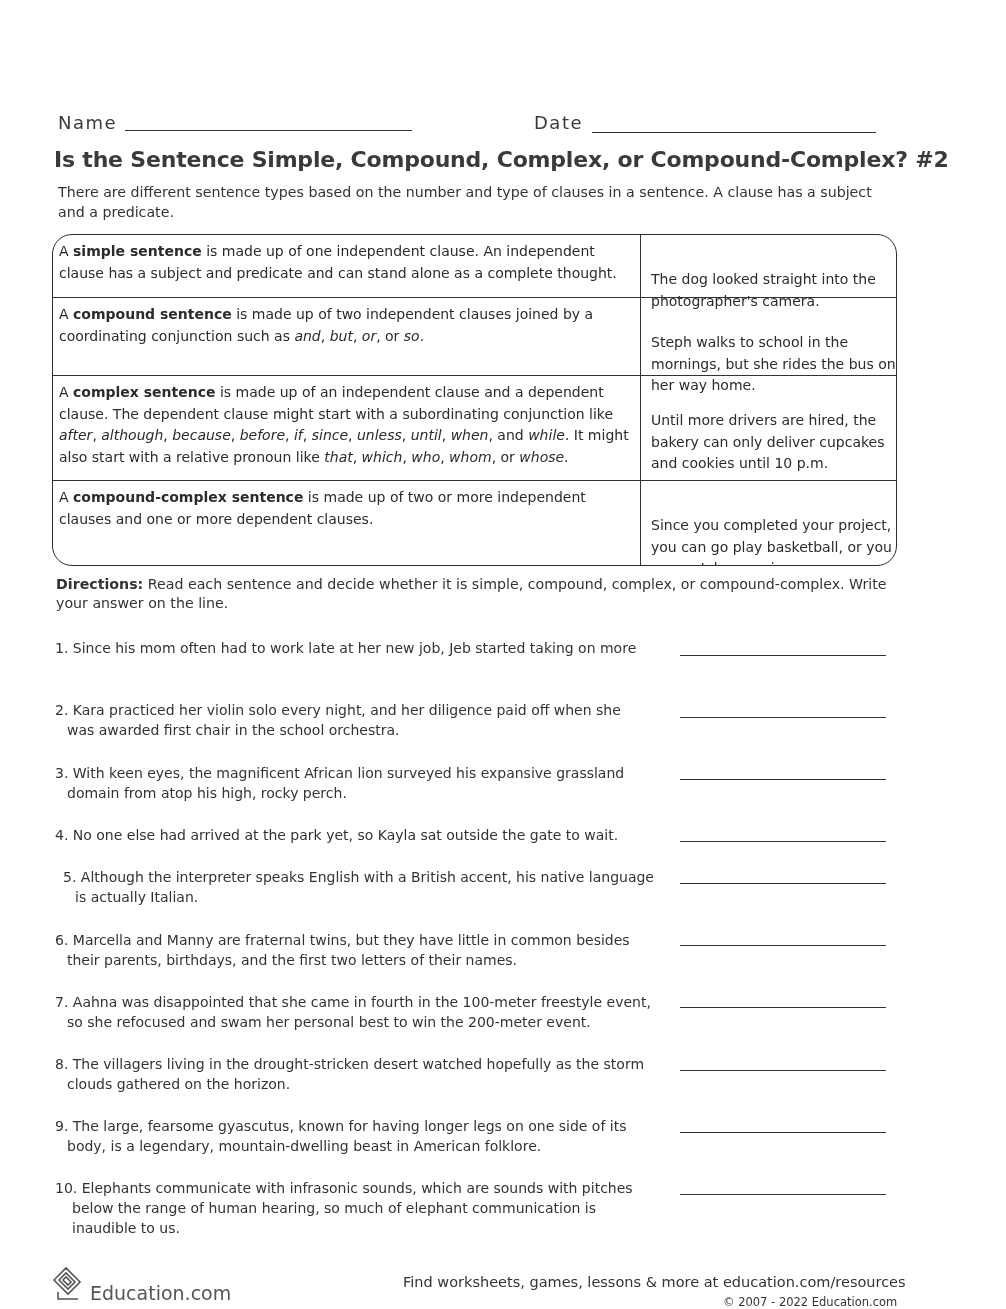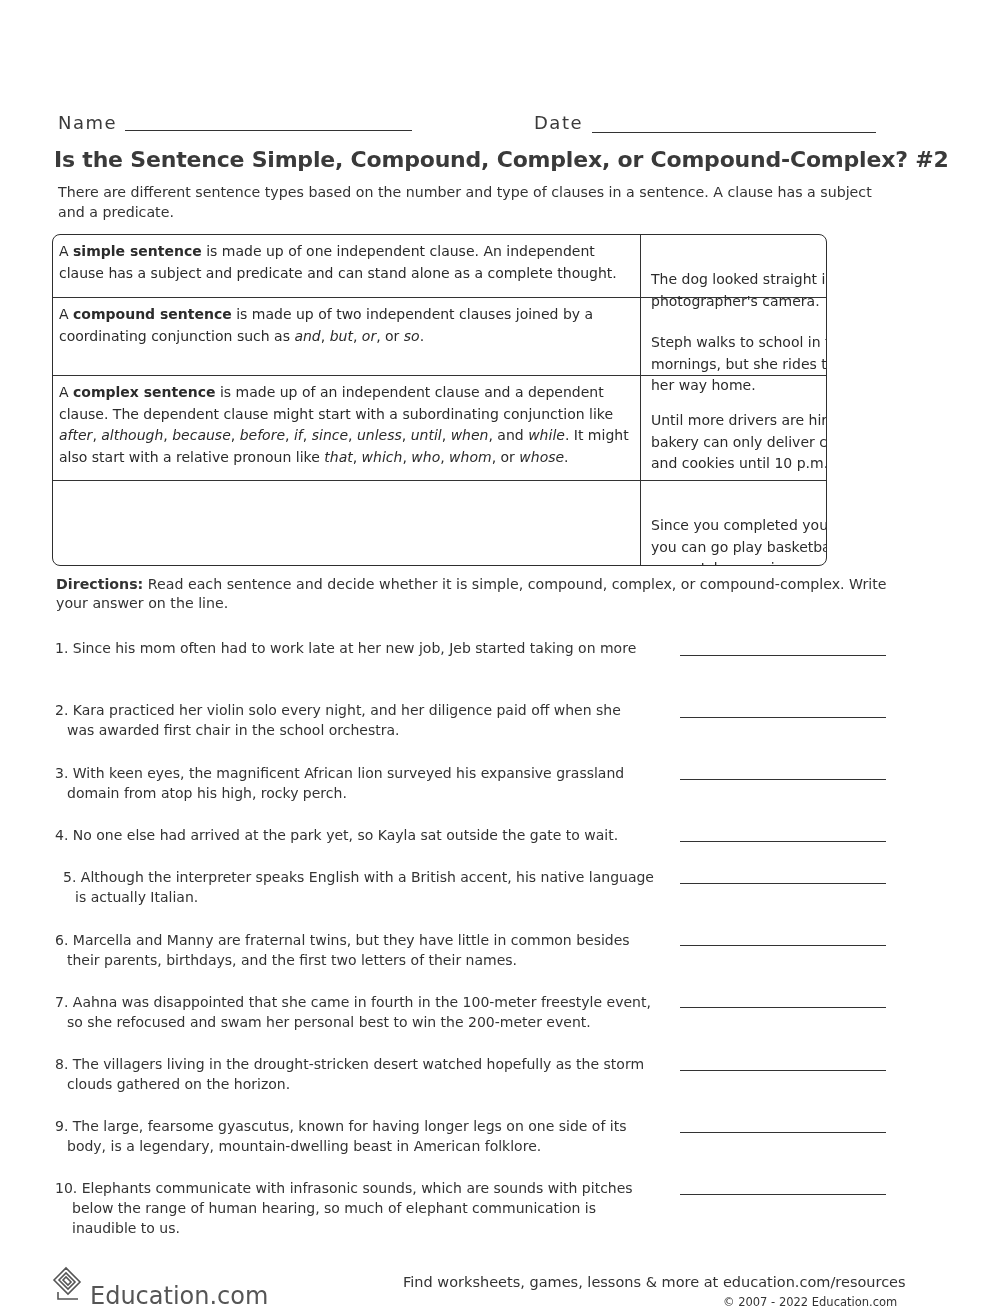--- a/index.html
+++ b/index.html
@@ -6,36 +6,36 @@
     body {
       width: 1006px; height: 1309px; background: #ffffff; position: relative; overflow: hidden;
       font-family: "DejaVu Sans", sans-serif; color: #2a2a2a;
     }
     .abs { position: absolute; }
     .name-row { top: 112px; left: 58px; font-size: 18px; letter-spacing: 1.5px; color: #3a3a3a; }
     .fill-line { position: absolute; border-bottom: 1.5px solid #333; height: 0; }
     .title { top: 147px; left: 54px; font-size: 22px; font-weight: bold; color: #3a3a3a; letter-spacing: -0.2px; white-space: nowrap; }
     .intro { top: 182px; left: 58px; width: 840px; font-size: 14.2px; line-height: 20px; color: #333; }
     .ref-table {
-      top: 234px; left: 52px; width: 775px; height: 332px;
-      border: 1.6px solid #2e2e2e; border-radius: 8px; overflow: hidden; box-sizing: border-box; padding-left: 20px;
+      top: 234px; left: 52px; width: 845px; height: 332px;
+      border: 1.6px solid #2e2e2e; border-radius: 20px; overflow: hidden; box-sizing: border-box; padding-left: 20px;
     }
     .ref-row { position: absolute; left: 0; right: 0; border-top: 1.4px solid #333; }
     .ref-row.first { border-top: none; }
     .ref-def { position: absolute; left: 6px; top: 6px; width: 575px; font-size: 14px; line-height: 21.5px; color: #2b2b2b; }
     .ref-ex { position: absolute; left: 598px; top: 6px; width: 245px; font-size: 14px; line-height: 21.5px; color: #2b2b2b; margin-top: 28px; }
     .col-div { position: absolute; left: 587px; top: 0; bottom: 0; border-left: 1.4px solid #333; }
     .directions { top: 575px; left: 56px; width: 850px; font-size: 14.2px; line-height: 19px; color: #333; }
     .directions b { font-weight: bold; }
     .q { position: absolute; left: 55px; width: 600px; font-size: 14px; line-height: 20px; color: #333; }
     .q .num { display: inline; }
     .q .cont { display: block; padding-left: 12px; }
     .ans-line { position: absolute; left: 680px; width: 206px; border-bottom: 1.4px solid #333; }
     .footer-logo { top: 1262px; left: 48px; }
-    .footer-brand { top: 1282px; left: 90px; font-size: 24px; color: #555; }
+    .footer-brand { top: 1282px; left: 90px; font-size: 19px; color: #555; }
     .footer-find { top: 1274px; left: 403px; font-size: 14.5px; color: #333; }
     .footer-copy { top: 1295px; left: 723px; font-size: 11.5px; color: #333; }
   </style>
 </head>
 <body>
 
 <div class="abs name-row">
   <span>Name</span>
 </div>
 <div class="fill-line" style="top:130px; left:125px; width:287px;"></div>
@@ -59,20 +59,21 @@
     <div class="ref-def"><span>A </span><b>compound sentence</b><span> is made up of two independent clauses joined by a coordinating conjunction such as </span><i>and</i>, <i>but</i>, <i>or</i>, or <i>so</i>.</div>
     <div class="ref-ex">Steph walks to school in the mornings, but she rides the bus on her way home.</div>
   </div>
 
   <div class="ref-row" style="top:140px; height:105px;">
     <div class="ref-def"><span>A </span><b>complex sentence</b><span> is made up of an independent clause and a dependent clause. The dependent clause might start with a subordinating conjunction like </span><i>after</i>, <i>although</i>, <i>because</i>, <i>before</i>, <i>if</i>, <i>since</i>, <i>unless</i>, <i>until</i>, <i>when</i>, and <i>while</i><span>. It might also start with a relative pronoun like </span><i>that</i>, <i>which</i>, <i>who</i>, <i>whom</i>, or <i>whose</i>.</div>
     <div class="ref-ex">Until more drivers are hired, the bakery can only deliver cupcakes and cookies until 10 p.m.</div>
   </div>
 
   <div class="ref-row" style="top:245px; height:87px;">
+    <div class="ref-def"><span>A </span><b>compound-complex sentence</b><span> is made up of two or more independent clauses and one or more dependent clauses.</span></div>
     <div class="ref-ex">Since you completed your project, you can go play basketball, or you can watch a movie.</div>
   </div>
 </div>
 
 <div class="abs directions"><b>Directions:</b><span> Read each sentence and decide whether it is simple, compound, complex, or compound-complex. Write your answer on the line.</span></div>
 
 <div id="questions">
     <div class="q" style="top: 638px;"><span class="num">1.</span> <span>Since his mom often had to work late at her new job, Jeb started taking on more</span></div>
     <div class="ans-line" style="top: 655px;"></div>
     <div class="q" style="top: 700px;"><span class="num">2.</span> <span>Kara practiced her violin solo every night, and her diligence paid off when she</span><span class="cont">was awarded first chair in the school orchestra.</span></div>

